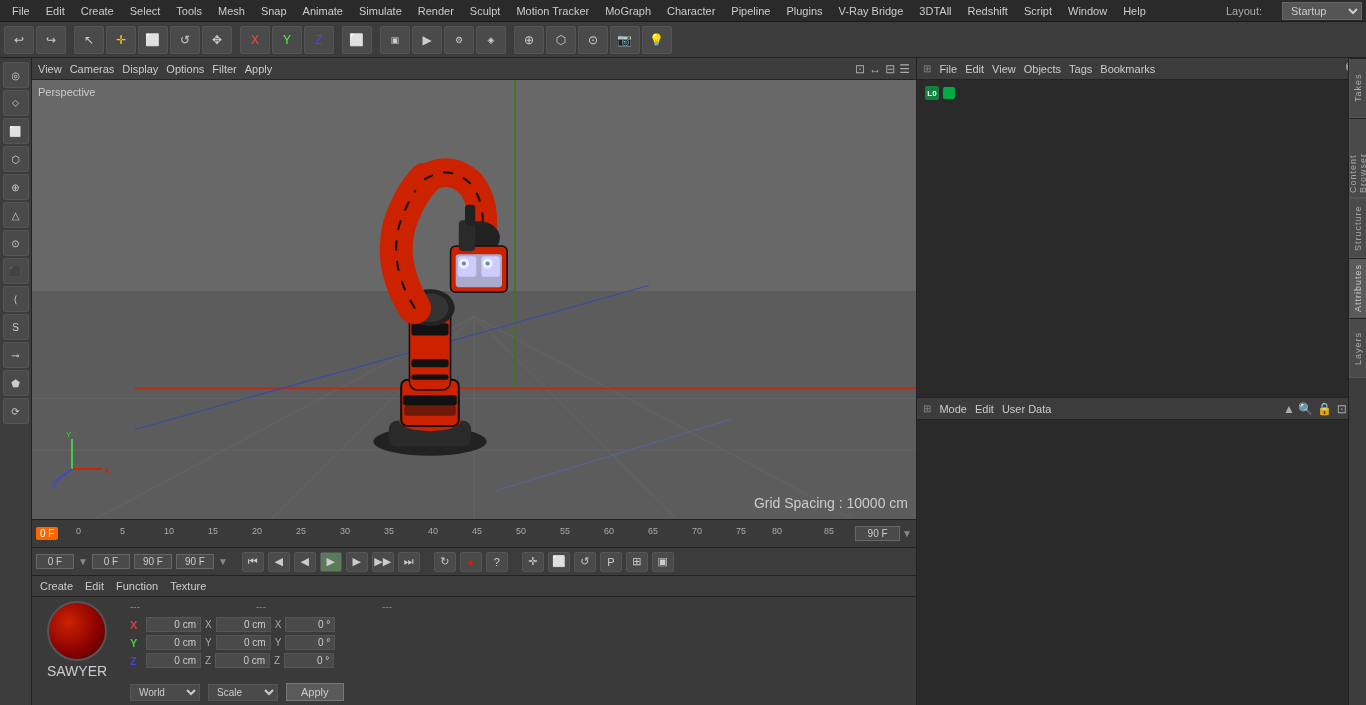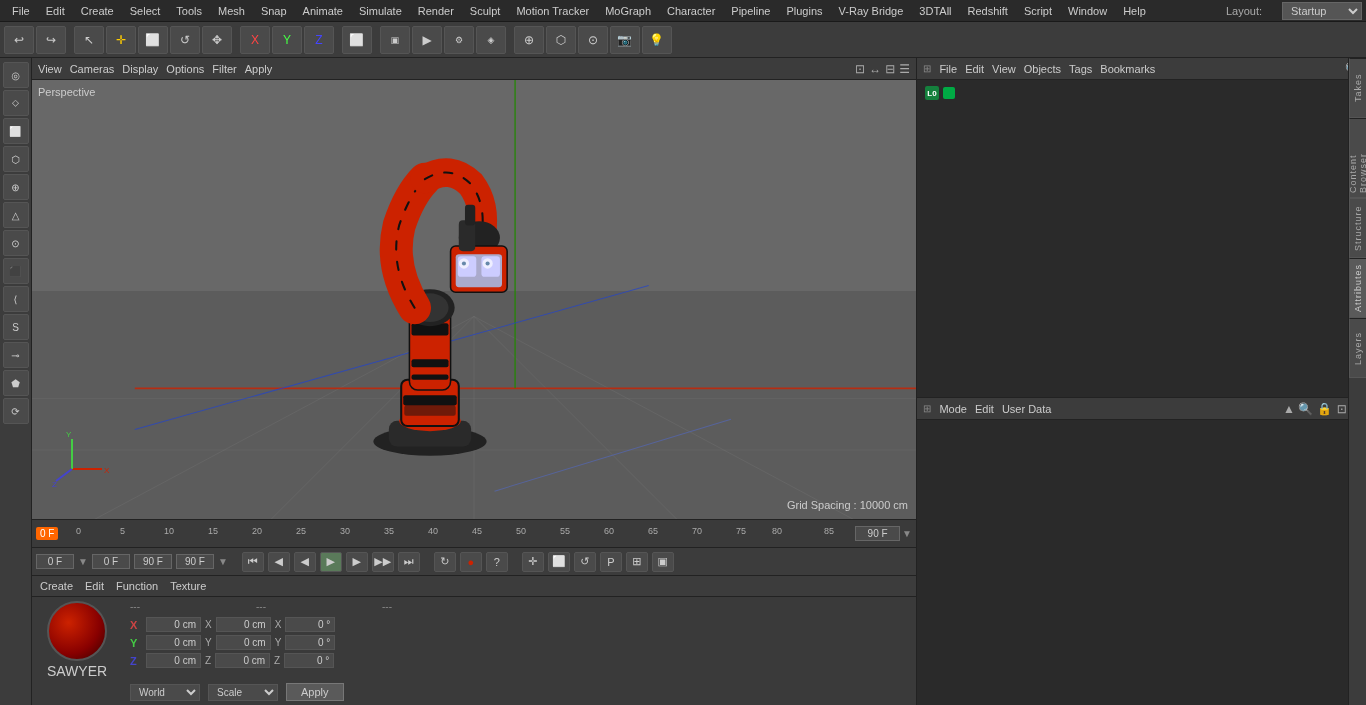--- a/index.html
+++ b/index.html
@@ -154,21 +154,21 @@
       top: 6px;
       left: 6px;
       color: #ccc;
       font-size: 11px;
     }
     #grid-spacing-label {
       position: absolute;
       bottom: 8px;
       right: 8px;
       color: #ccc;
-      font-size: 11px;
+      font-size: 14px;
     }
 
     
     #robot-svg {
       position: absolute;
       top: 50%;
       left: 45%;
       transform: translate(-50%, -55%);
       width: 240px;
       height: 360px;

